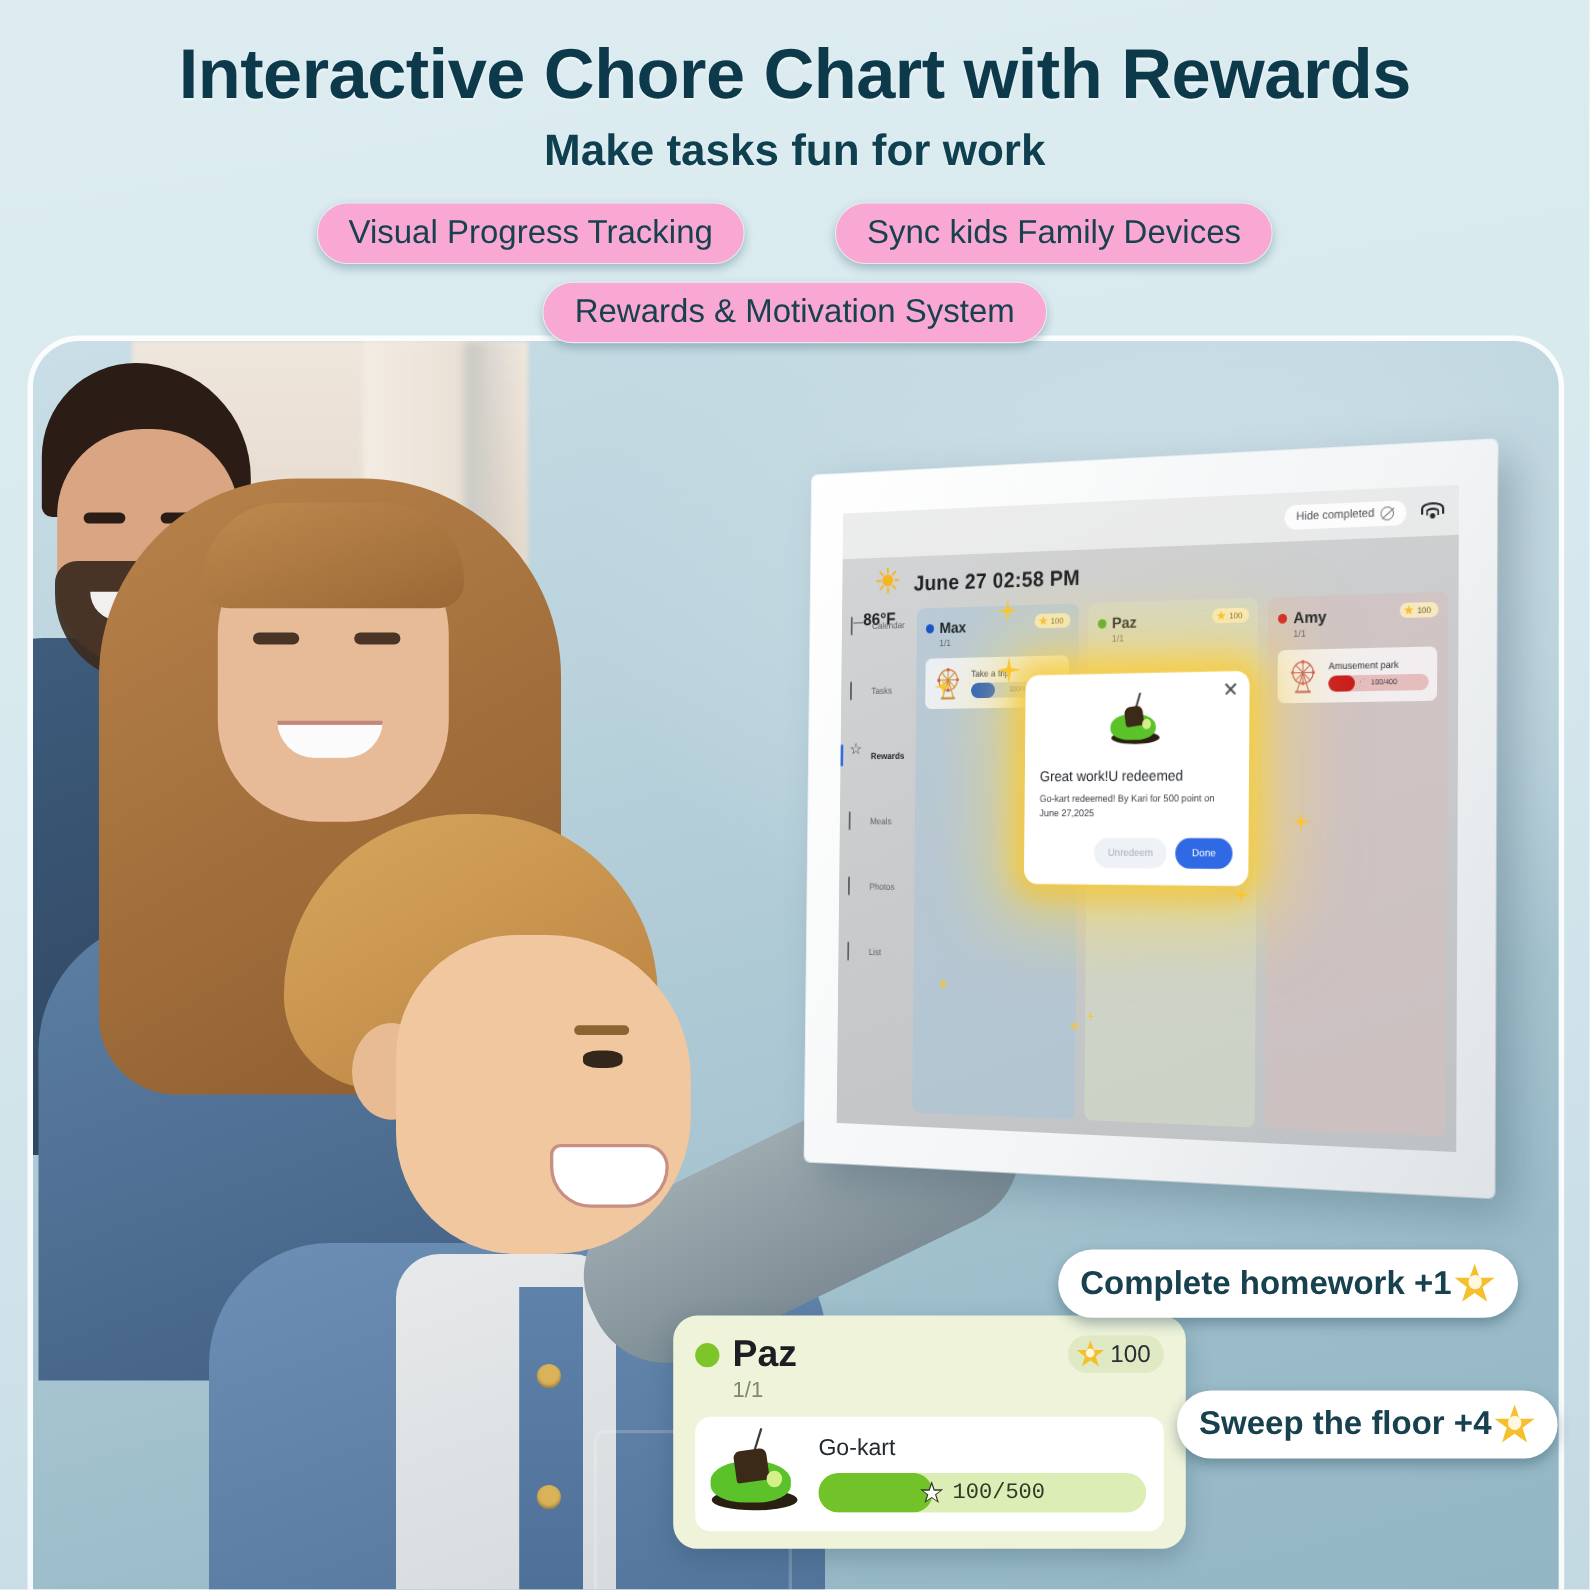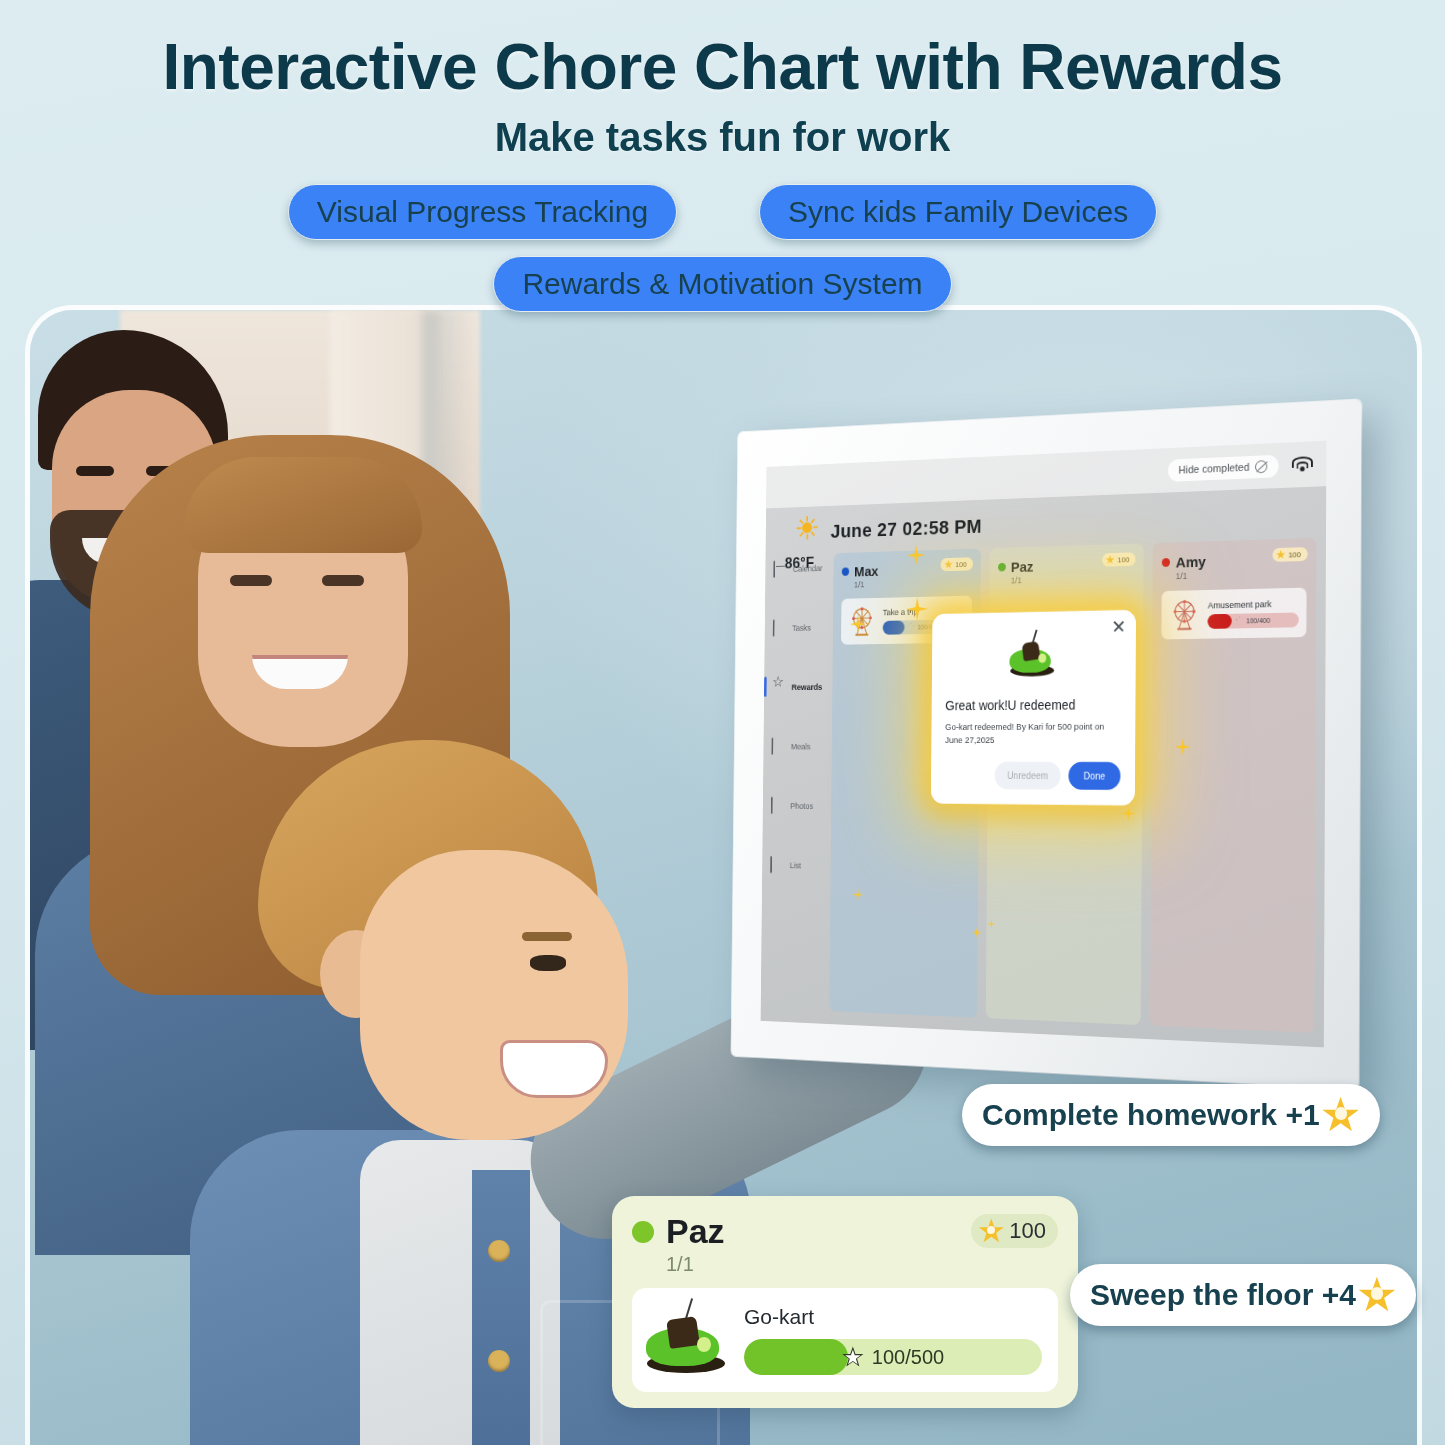--- a/index.html
+++ b/index.html
@@ -16,21 +16,21 @@
     font-size:64px;font-weight:bold;color:#0d3a4a;letter-spacing:-0.5px;
     margin-top:34px;line-height:1.05;
     text-shadow:0 2px 3px rgba(255,255,255,.55);
   }
   #hero-subtitle{
     font-size:40px;font-weight:bold;color:#0f4050;margin-top:14px;
     text-shadow:0 1px 2px rgba(255,255,255,.5);
   }
   .pill-row{display:flex;justify-content:center;gap:82px;margin-top:24px;}
   .feature-pill{
-    background:#3b82f6;border-radius:40px;
+    background:#f9a8d4;border-radius:40px;
     padding:10px 28px;font-size:30px;color:#17414e;
     border:1px solid #e3edf0;
     box-shadow:0 4px 9px rgba(40,80,95,.32);
     white-space:nowrap;
   }
   .pill-row.second{margin-top:16px;}
 
   
   #photo-panel{
     position:absolute;left:30px;top:310px;width:1387px;height:1135px;
@@ -247,38 +247,38 @@
   .star-gold::after{content:"";position:absolute;left:34%;top:30%;width:32%;height:32%;background:#fff8e0;border-radius:50%;}
   #paz-points-text{font-size:22px;color:#2a2f33;}
   #paz-sub{font-size:20px;color:#7d8a6e;margin-left:34px;margin-top:2px;}
   #paz-task-row{
     margin-top:12px;background:#fff;border-radius:14px;height:104px;
     display:flex;align-items:center;gap:14px;padding:8px 16px 8px 10px;
   }
   #paz-kart-art{width:88px;height:72px;flex:0 0 88px;}
   #paz-task-right{flex:1;}
   #paz-task-title{font-size:21px;color:#232a30;margin-bottom:10px;}
-  #paz-progress{position:relative;height:36px;border-radius:18px;background:#dceeb6;overflow:hidden;}
+  #paz-progress{position:relative;height:36px;border-radius:18px;background:#dceeb6;overflow:hidden;font-family:Liberation Mono, monospace;}
   #paz-progress-fill{position:absolute;left:0;top:0;bottom:0;width:35%;background:#72c22a;border-radius:18px;}
   #paz-progress-label{position:absolute;inset:0;display:flex;align-items:center;justify-content:center;gap:8px;font-size:20px;color:#2f3a25;}
   .star-outline-big{width:22px;height:22px;background:#2f3a25;
     clip-path:polygon(50% 2%,62% 36%,98% 36%,69% 58%,80% 93%,50% 72%,20% 93%,31% 58%,2% 36%,38% 36%);
     position:relative;}
   .star-outline-big::after{content:"";position:absolute;left:50%;top:52%;transform:translate(-50%,-50%);
     width:16px;height:16px;background:#fff;
     clip-path:polygon(50% 2%,62% 36%,98% 36%,69% 58%,80% 93%,50% 72%,20% 93%,31% 58%,2% 36%,38% 36%);}
 
   .task-pill{
     position:absolute;background:#fff;border-radius:40px;
     display:flex;align-items:center;gap:4px;
     padding:12px 20px;font-size:30px;font-weight:bold;color:#17414e;
     box-shadow:0 5px 12px rgba(35,70,88,.4);
     white-space:nowrap;z-index:55;
   }
-  #task-pill-homework{left:962px;top:1084px;}
+  #task-pill-homework{left:962px;top:1136px;}
   #task-pill-sweep{left:1070px;top:1264px;}
   .task-pill .star-gold{width:38px;height:38px;margin-left:-2px;}
 </style>
 </head>
 <body>
 
 <div id="hero-header">
   <div id="hero-title">Interactive Chore Chart with Rewards</div>
   <div id="hero-subtitle">Make tasks fun for work</div>
 

